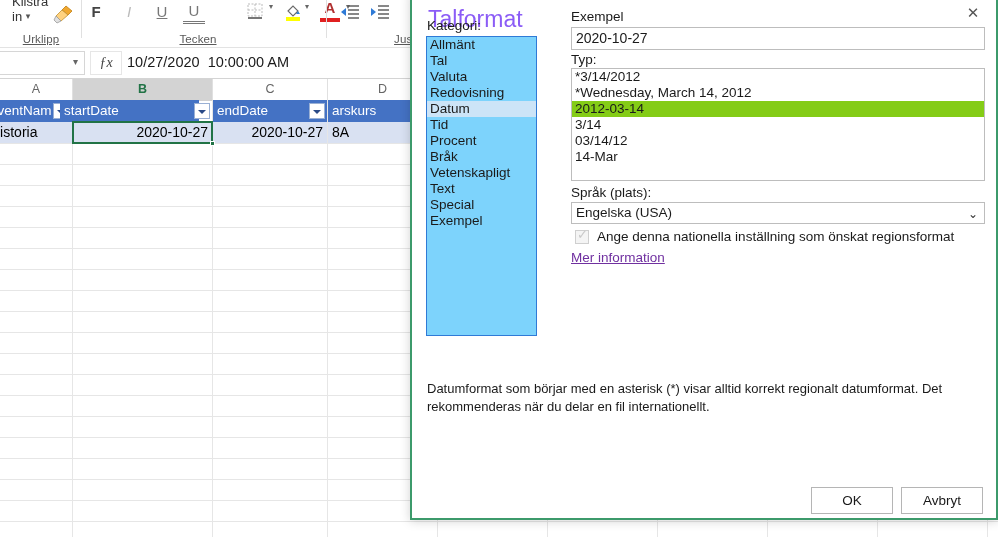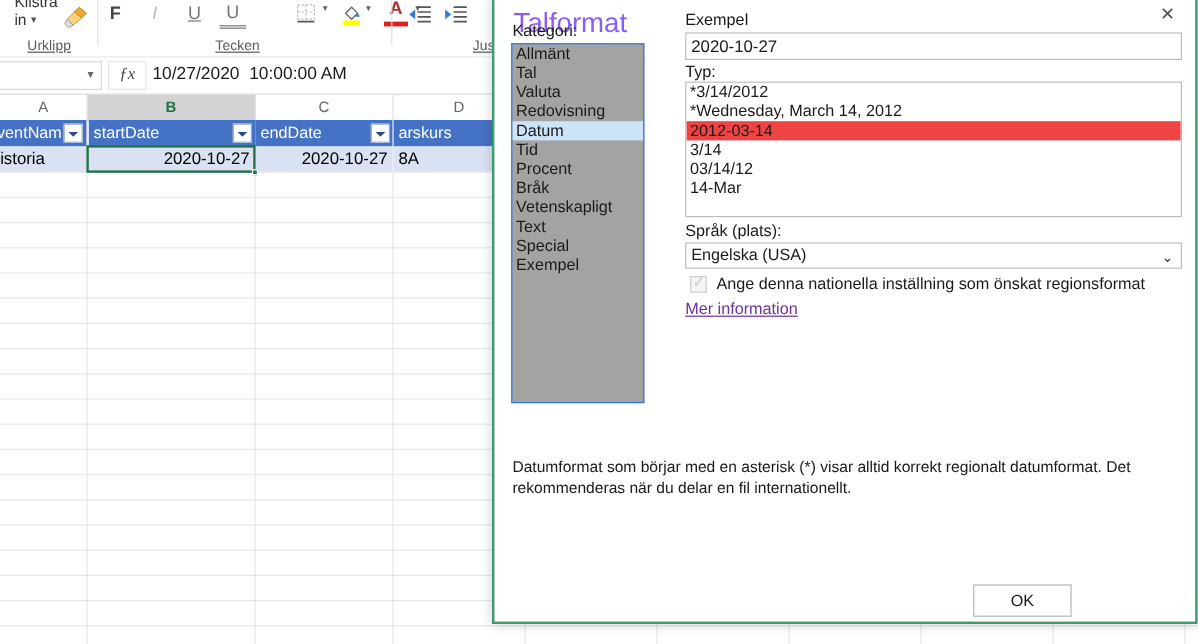--- a/index.html
+++ b/index.html
@@ -288,21 +288,21 @@
     color: #1a1a1a;
     white-space: nowrap;
   }
 
   
   #cat-list {
     position: absolute;
     left: 14px; top: 42px;
     width: 111px; height: 300px;
     border: 1px solid #2f7ad6;
-    background: #a3a3a3;
+    background: #7dd3fc;
     box-sizing: border-box;
     overflow: hidden;
   }
   .cat-item {
     height: 16px;
     line-height: 16px;
     font-size: 13.5px;
     color: #1a1a1a;
     padding-left: 3px;
     white-space: nowrap;
@@ -334,21 +334,21 @@
     overflow: hidden;
   }
   .type-item {
     height: 16px;
     line-height: 16px;
     font-size: 13.5px;
     color: #1a1a1a;
     padding-left: 3px;
     white-space: nowrap;
   }
-  .type-item.sel { background: #ef4444; }
+  .type-item.sel { background: #84cc16; }
 
   
   #locale-select {
     position: absolute;
     left: 159px; top: 208px;
     width: 414px; height: 22px;
     border: 1px solid #bdbdbd;
     background: #ffffff;
     box-sizing: border-box;
     font-size: 13.5px;
@@ -536,21 +536,21 @@
     <div class="gridline-h" style="top:337px;"></div>
     <div class="gridline-h" style="top:358px;"></div>
     <div class="gridline-h" style="top:379px;"></div>
     <div class="gridline-h" style="top:400px;"></div>
     <div class="gridline-h" style="top:421px;"></div>
 
     <div class="tbl-header-row">
       <div class="th-cell" style="left:-14px;width:86px;">eventNam</div>
       <div class="filter-btn" style="left:53px;"></div>
 
-      <div class="th-cell" style="left:74px;width:139px;">startDate</div>
+      <div class="th-cell" style="left:60px;width:139px;">startDate</div>
       <div class="filter-btn" style="left:194px;"></div>
 
       <div class="th-cell" style="left:213px;width:114px;">endDate</div>
       <div class="filter-btn" style="left:309px;"></div>
 
       <div class="th-cell" style="left:328px;width:109px;">arskurs</div>
       <div class="filter-btn" style="left:419px;"></div>
     </div>
 
     <div class="data-row">
@@ -608,13 +608,14 @@
   <div id="regional-check">
     <span class="tick">✓</span>
   </div>
   <div id="regional-label">Ange denna nationella inställning som önskat regionsformat</div>
 
   <div id="more-info">Mer information</div>
 
   <div id="dlg-desc">Datumformat som börjar med en asterisk (*) visar alltid korrekt regionalt datumformat. Det rekommenderas när du delar en fil internationellt.</div>
 
   <div class="dlg-btn" id="btn-ok">OK</div>
+  <div class="dlg-btn" id="btn-cancel">Avbryt</div>
 </div>
 
 </body></html>

